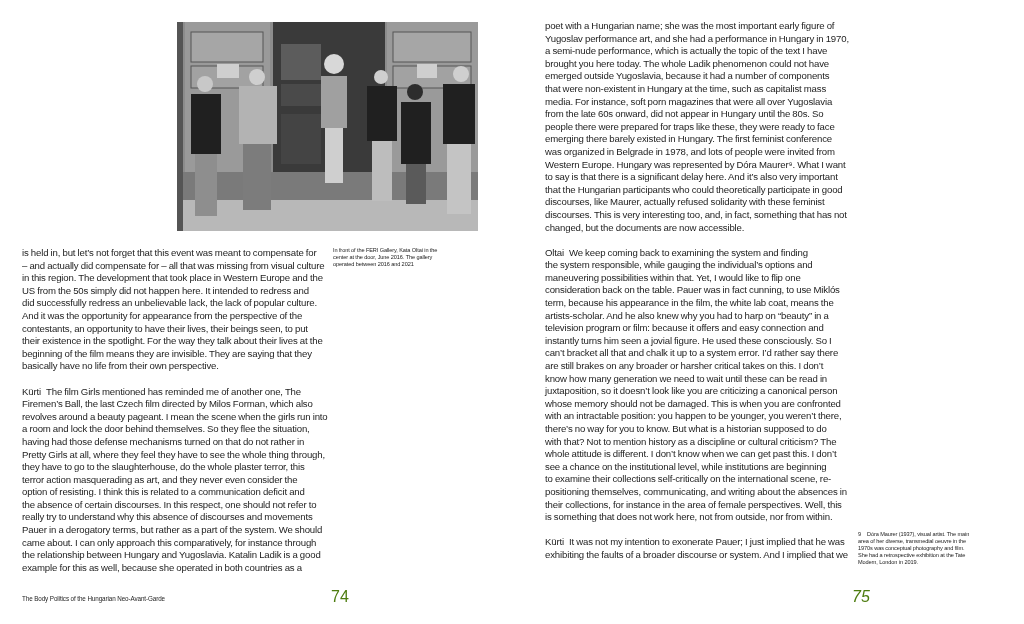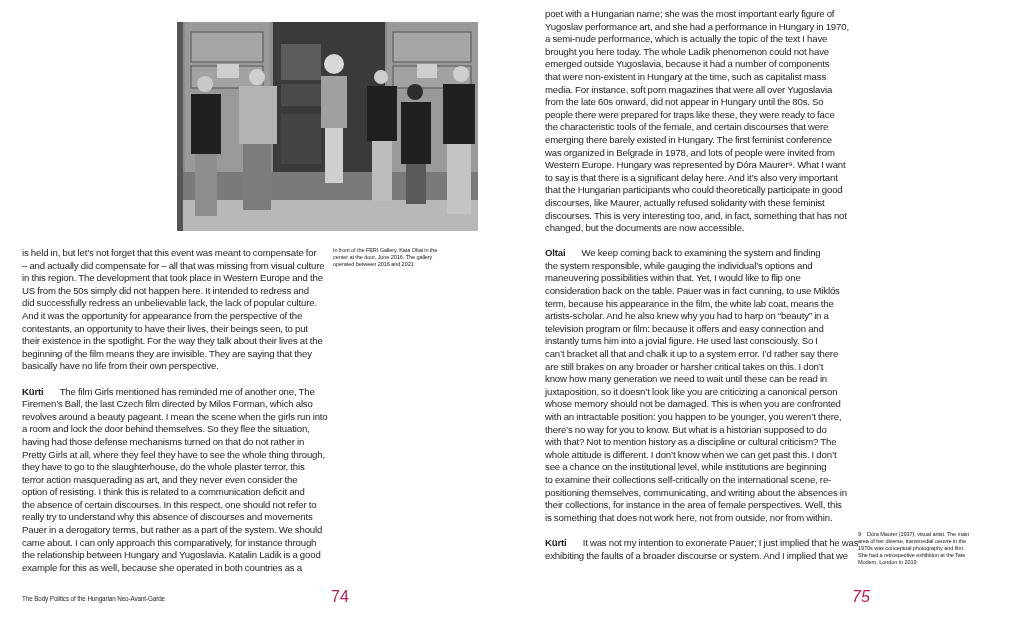--- a/index.html
+++ b/index.html
@@ -18,44 +18,44 @@
   }
   .photo svg { display: block; width: 100%; height: 100%; }
 
   .col {
     position: absolute; font-size: 9.6px; line-height: 12.6px;
     letter-spacing: -0.15px; word-spacing: -0.3px;
   }
   .col p { margin: 0; text-align: left; }
   .col p + p { margin-top: 12.6px; }
   .col .line { display: block; white-space: nowrap; }
-  .speaker { font-weight: bold; margin-right: 16px; }
+  .speaker { font-weight: normal; margin-right: 5px; }
 
   .left-col { left: 22px; top: 247px; width: 300px; }
-  .right-col { left: 33px; top: 8px; width: 305px; }
+  .right-col { left: 33px; top: 20px; width: 305px; }
 
   .caption {
     position: absolute; left: 333px; top: 247px; width: 135px;
     font-size: 5.6px; line-height: 6.9px; letter-spacing: -0.1px;
   }
   .caption .line { display: block; white-space: nowrap; }
 
   .footnote {
     position: absolute; left: 346px; top: 531px; width: 160px;
     font-size: 5.6px; line-height: 6.9px; letter-spacing: -0.1px;
   }
   .footnote .line { display: block; white-space: nowrap; }
   .fn-num { margin-right: 6px; }
 
   .running-title {
     position: absolute; left: 22px; top: 595px; font-size: 6.3px;
     letter-spacing: -0.1px;
   }
   .folio {
-    position: absolute; top: 588px; font-size: 16px; color: #be185d;
+    position: absolute; top: 588px; font-size: 16px; color: #4d7c0f;
   }
   .folio-left { left: 331px; }
   .folio-right { left: 340px; font-style: italic; }
 </style>
 </head>
 <body>
 
 <div class="page page-left">
 
   <div class="photo">
@@ -150,39 +150,38 @@
     <p>
       <span class="line">poet with a Hungarian name; she was the most important early figure of</span>
       <span class="line">Yugoslav performance art, and she had a performance in Hungary in 1970,</span>
       <span class="line">a semi-nude performance, which is actually the topic of the text I have</span>
       <span class="line">brought you here today. The whole Ladik phenomenon could not have</span>
       <span class="line">emerged outside Yugoslavia, because it had a number of components</span>
       <span class="line">that were non-existent in Hungary at the time, such as capitalist mass</span>
       <span class="line">media. For instance, soft porn magazines that were all over Yugoslavia</span>
       <span class="line">from the late 60s onward, did not appear in Hungary until the 80s. So</span>
       <span class="line">people there were prepared for traps like these, they were ready to face</span>
-      <span class="line">the characteristic tools of the female, and certain discourses that were</span>
       <span class="line">emerging there barely existed in Hungary. The first feminist conference</span>
       <span class="line">was organized in Belgrade in 1978, and lots of people were invited from</span>
       <span class="line">Western Europe. Hungary was represented by Dóra Maurer⁹. What I want</span>
       <span class="line">to say is that there is a significant delay here. And it’s also very important</span>
       <span class="line">that the Hungarian participants who could theoretically participate in good</span>
       <span class="line">discourses, like Maurer, actually refused solidarity with these feminist</span>
       <span class="line">discourses. This is very interesting too, and, in fact, something that has not</span>
       <span class="line">changed, but the documents are now accessible.</span>
     </p>
     <p>
       <span class="line"><span class="speaker">Oltai</span><span>We keep coming back to examining the system and finding</span></span>
       <span class="line">the system responsible, while gauging the individual’s options and</span>
       <span class="line">maneuvering possibilities within that. Yet, I would like to flip one</span>
       <span class="line">consideration back on the table. Pauer was in fact cunning, to use Miklós</span>
       <span class="line">term, because his appearance in the film, the white lab coat, means the</span>
       <span class="line">artists-scholar. And he also knew why you had to harp on “beauty” in a</span>
       <span class="line">television program or film: because it offers and easy connection and</span>
-      <span class="line">instantly turns him into a jovial figure. He used last consciously. So I</span>
+      <span class="line">instantly turns him seen a jovial figure. He used these consciously. So I</span>
       <span class="line">can’t bracket all that and chalk it up to a system error. I’d rather say there</span>
       <span class="line">are still brakes on any broader or harsher critical takes on this. I don’t</span>
       <span class="line">know how many generation we need to wait until these can be read in</span>
       <span class="line">juxtaposition, so it doesn’t look like you are criticizing a canonical person</span>
       <span class="line">whose memory should not be damaged. This is when you are confronted</span>
       <span class="line">with an intractable position: you happen to be younger, you weren’t there,</span>
       <span class="line">there’s no way for you to know. But what is a historian supposed to do</span>
       <span class="line">with that? Not to mention history as a discipline or cultural criticism? The</span>
       <span class="line">whole attitude is different. I don’t know when we can get past this. I don’t</span>
       <span class="line">see a chance on the institutional level, while institutions are beginning</span>

